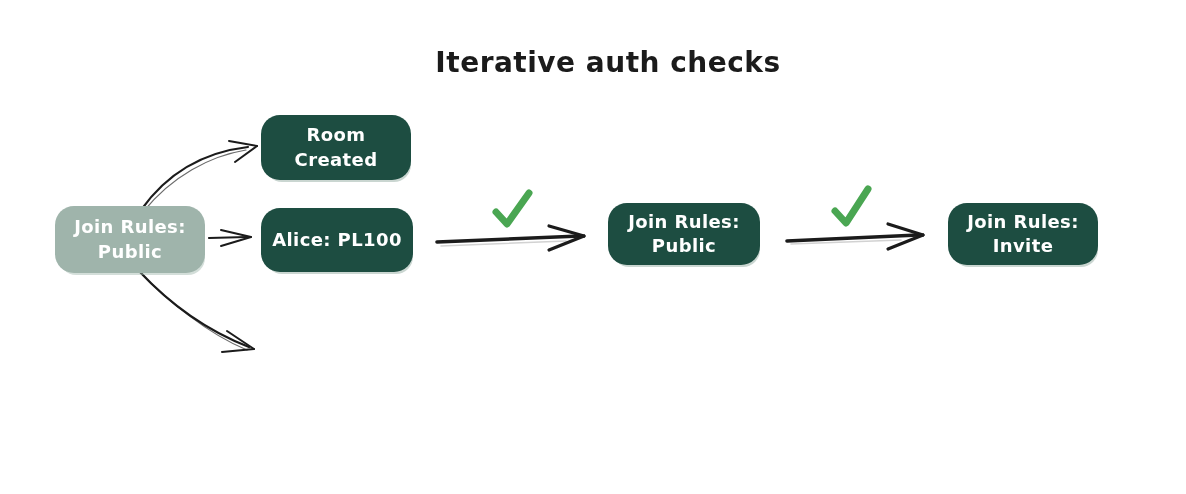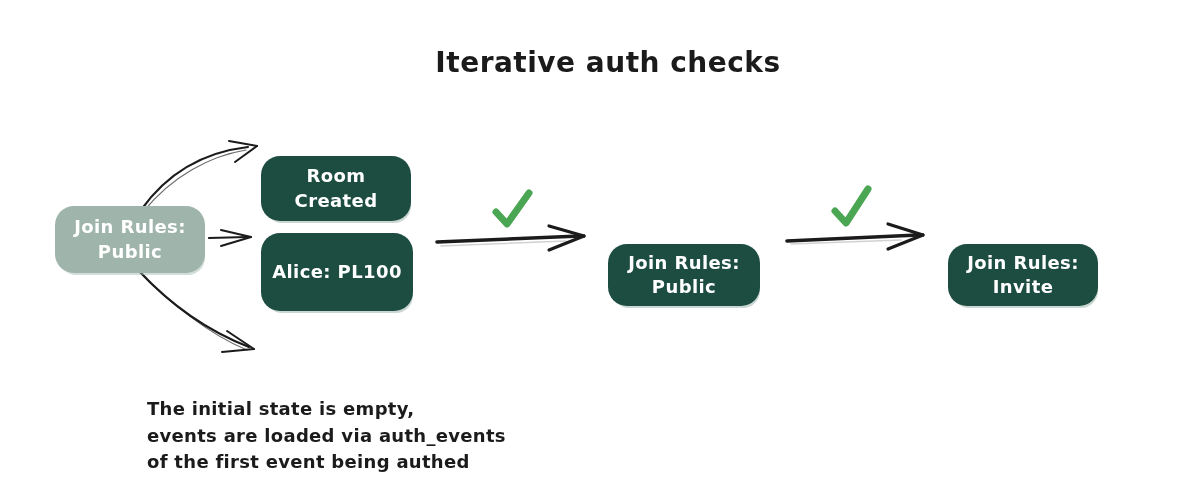--- a/index.html
+++ b/index.html
@@ -36,29 +36,28 @@
     font-weight: bold;
     font-size: 18px;
     line-height: 1.35;
     letter-spacing: 0.4px;
     white-space: pre-line;
     color: var(--box-text, #ffffff);
   }
   .box.dark {
     background: var(--dark-green, #1d4d41);
     box-shadow: 2px 4px 0 -2px rgba(158, 181, 171, 0.55);
-    margin-top: 41px;
   }
   .box.sage {
     background: var(--sage, #9fb4ab);
     box-shadow: 2px 4px 0 -2px rgba(158, 181, 171, 0.45);
   }
   .box-initial   { left: 55px;  top: 206px; width: 150px; height: 67px; }
   .box-room     { left: 261px; top: 115px; width: 150px; height: 65px; }
-  .box-pl100    { left: 261px; top: 192px; width: 152px; height: 78px; }
+  .box-pl100    { left: 261px; top: 208px; width: 152px; height: 64px; }
   .box-joins    { left: 258px; top: 308px; width: 150px; height: 61px; }
   .box-public2  { left: 608px; top: 203px; width: 152px; height: 62px; }
   .box-invite   { left: 948px; top: 203px; width: 150px; height: 62px; }
   .arrows {
     position: absolute;
     left: 0; top: 0;
     width: 1186px;
     height: 494px;
     pointer-events: none;
   }
@@ -142,17 +141,14 @@
 
   <div class="box dark box-pl100">Alice: PL100</div>
 
 
   <div class="box dark box-public2">Join Rules:
 Public</div>
 
   <div class="box dark box-invite">Join Rules:
 Invite</div>
 
-  <div class="note">The initial state is empty,
-events are loaded via auth_events
-of the first event being authed</div>
 
 </div>
 
 </body></html>

